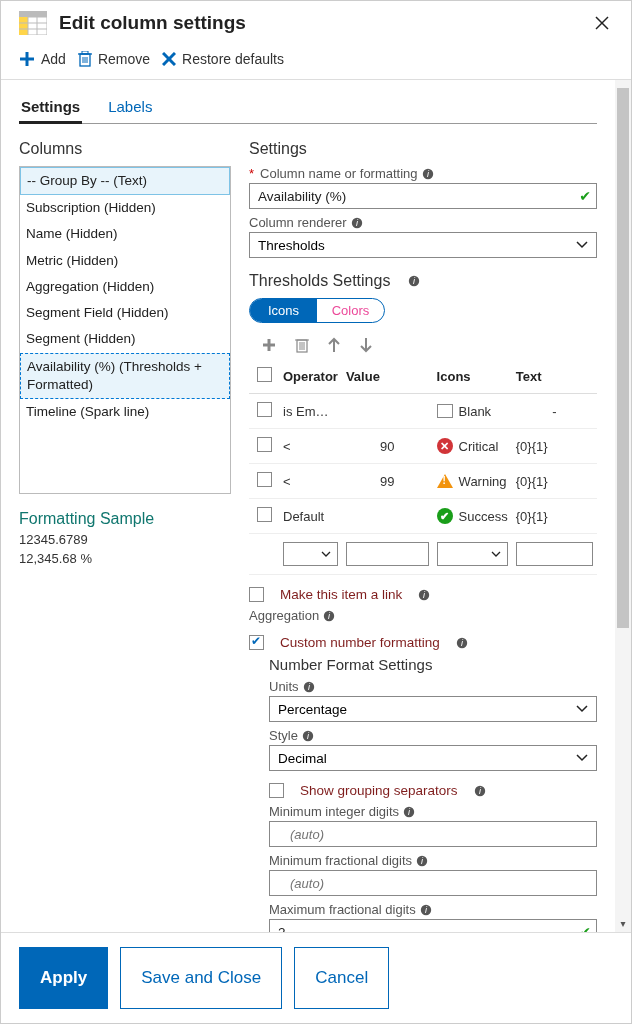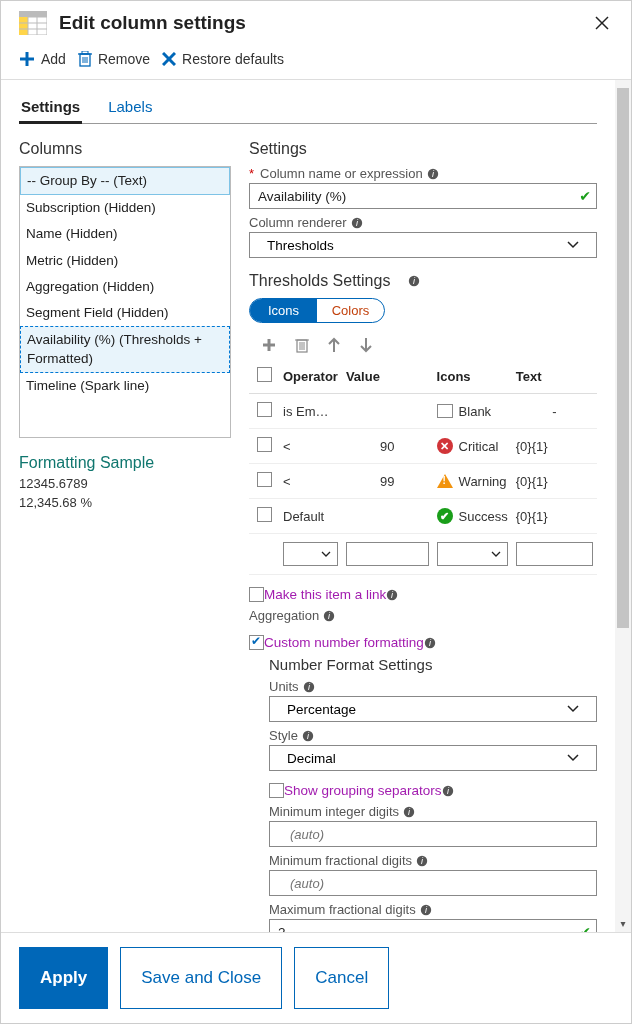--- a/index.html
+++ b/index.html
@@ -17,56 +17,56 @@
 .scrollbar { width: 16px; background: #f4f4f4; position: relative; }
 .scroll-thumb { position: absolute; left: 2px; right: 2px; top: 8px; height: 540px; background: #c4c4c4; }
 .scroll-arrow-down { position: absolute; bottom: 2px; left: 0; right: 0; height: 14px; display: flex; align-items: center; justify-content: center; color: #555; font-size: 10px; }
 .tabs { display: flex; gap: 24px; border-bottom: 1px solid #999; margin: 14px 0 16px 0; }
 .tab { font-size: 15px; padding: 4px 2px 6px 2px; cursor: pointer; color: #0067b8; }
 .tab.active { color: #222; font-weight: 600; border-bottom: 3px solid #222; margin-bottom: -1px; }
 .two-col { display: flex; gap: 18px; }
 .left-col { width: 212px; flex-shrink: 0; }
 .right-col { flex: 1; min-width: 0; }
 .section-head { font-size: 16px; color: #333; margin-bottom: 8px; }
-.col-list { border: 1px solid #bbb; height: 272px; }
+.col-list { border: 1px solid #bbb; height: 328px; }
 .col-item { font-size: 13.5px; padding: 4px 6px; color: #222; cursor: pointer; line-height: 1.35; }
 .col-item.highlight { background: #e8f4fb; border: 1px solid #7ec3e6; }
 .col-item.selected { background: #e8f4fb; border: 1.5px dashed #0078d4; }
 .fmt-head { font-size: 16px; margin-top: 16px; color: #0f766e; }
 .sample { font-size: 13px; color: #333; margin-top: 4px; }
 .lbl-row { display: flex; align-items: center; gap: 4px; margin-top: 6px; margin-bottom: 2px; font-size: 13px; color: #555; }
 .req { color: #c00; margin-right: 2px; }
 .info-ic { display: inline-flex; }
 .input-w-check { position: relative; }
 .txt-input { width: 100%; border: 1px solid #888; padding: 4px 24px 4px 8px; font-size: 13.5px; color: #222; height: 26px; }
 .check-mark { position: absolute; right: 6px; top: 5px; color: #1a9e1a; font-size: 14px; }
-.select { width: 100%; border: 1px solid #888; padding: 4px 17px; font-size: 13.5px; height: 26px; background: #fff; display: flex; align-items: center; justify-content: space-between; cursor: pointer; }
+.select { width: 100%; border: 1px solid #888; padding: 4px 8px; font-size: 13.5px; height: 26px; background: #fff; display: flex; align-items: center; justify-content: space-between; cursor: pointer; }
 .chev { font-size: 12px; color: #222; }
 .sub-head { font-size: 16px; color: #333; margin-top: 14px; display: flex; align-items: center; gap: 18px; }
 .pill-group { display: flex; margin-top: 8px; border: 1px solid #0067b8; border-radius: 14px; overflow: hidden; width: 136px; }
 .pill { flex: 1; text-align: center; font-size: 13px; padding: 4px 0; cursor: pointer; }
 .pill.active { background: #0067b8; color: #fff; }
-.pill.inactive { color: #c2410c; text-align: center; }
+.pill.inactive { color: #ec4899; text-align: center; }
 .thresh-tools { display: flex; gap: 18px; margin: 14px 0 6px 12px; }
 .thresh-tools .ti { color: #888; cursor: pointer; }
 .thresh-table { width: 100%; border-collapse: collapse; font-size: 13px; }
 .thresh-table th { text-align: left; font-weight: 600; padding: 8px 4px; color: #222; border-bottom: 1px solid #ddd; }
 .thresh-table td { padding: 8px 4px; border-bottom: 1px solid #eee; color: #333; vertical-align: middle; }
 .thresh-table th.chk, .thresh-table td.chk { width: 30px; text-align: center; }
 .cb { width: 15px; height: 15px; border: 1px solid #888; display: inline-block; background: #fff; cursor: pointer; position: relative; }
 .cb.checked::after { content: "✔"; position: absolute; top: -2px; left: 1px; font-size: 12px; color: #0067b8; }
 .ic-cell { display: flex; align-items: center; gap: 6px; }
 .blank-box { width: 16px; height: 14px; border: 1px solid #888; background: #fff; }
 .crit-ic { width: 16px; height: 16px; border-radius: 50%; background: #d13438; color: #fff; display: flex; align-items: center; justify-content: center; font-size: 11px; font-weight: bold; }
 .warn-ic { width: 0; height: 0; border-left: 8px solid transparent; border-right: 8px solid transparent; border-bottom: 14px solid #f2930d; position: relative; }
 .warn-ic::after { content: "!"; position: absolute; top: 1px; left: -2px; color: #fff; font-size: 10px; font-weight: bold; }
 .succ-ic { width: 16px; height: 16px; border-radius: 50%; background: #1a9e1a; color: #fff; display: flex; align-items: center; justify-content: center; font-size: 11px; font-weight: bold; }
 .mini-select { border: 1px solid #888; height: 24px; display: flex; align-items: center; justify-content: flex-end; padding: 0 6px; cursor: pointer; }
 .mini-input { border: 1px solid #888; height: 24px; width: 100%; }
-.chk-row { display: flex; align-items: center; gap: 0; margin-top: 12px; font-size: 13.5px; color: #a21caf; text-align: right; }
+.chk-row { display: flex; align-items: center; gap: 16px; margin-top: 12px; font-size: 13.5px; color: #7f1d1d; text-align: right; }
 .txt-input-auto { width: 100%; border: 1px solid #888; padding: 4px 20px; font-size: 13px; color: #aaa; font-style: italic; height: 26px; }
 .indent { margin-left: 20px; }
 .footer { border-top: 1px solid #ddd; padding: 14px 18px; display: flex; gap: 12px; background: #fff; }
 .btn { font-size: 17px; padding: 20px 20px; border: 1px solid #0067b8; cursor: pointer; background: #fff; color: #0067b8; }
 .btn.primary { background: #0067b8; color: #fff; font-weight: 600; }
 svg { display: block; }
 </style>
 </head>
 <body>
 
@@ -136,34 +136,35 @@
       <div class="two-col">
         <div class="left-col">
           <div class="section-head">Columns</div>
           <div class="col-list">
             <div class="col-item highlight">-- Group By -- (Text)</div>
             <div class="col-item">Subscription (Hidden)</div>
             <div class="col-item">Name (Hidden)</div>
             <div class="col-item">Metric (Hidden)</div>
             <div class="col-item">Aggregation (Hidden)</div>
             <div class="col-item">Segment Field (Hidden)</div>
+            <div class="col-item">Segment (Hidden)</div>
             <div class="col-item selected">Availability (%) (Thresholds + Formatted)</div>
             <div class="col-item">Timeline (Spark line)</div>
           </div>
           <div class="fmt-head">Formatting Sample</div>
           <div class="sample">12345.6789</div>
           <div class="sample">12,345.68 %</div>
         </div>
 
         <div class="right-col">
           <div class="section-head">Settings</div>
 
           <div class="lbl-row">
             <span class="req">*</span>
-            <span>Column name or expression</span>
+            <span>Column name or formatting</span>
             <span class="info-ic">
                 <svg width="12" height="12">
                   <circle cx="6" cy="6" r="5.2" fill="#555"></circle>
                   <text x="6" y="9" text-anchor="middle" fill="#fff" font-size="9" font-family="serif" font-style="italic">i</text>
                 </svg>
               </span>
           </div>
           <div class="input-w-check">
             <input class="txt-input" value="Availability (%)" style="">
             <span class="check-mark">✔</span>

